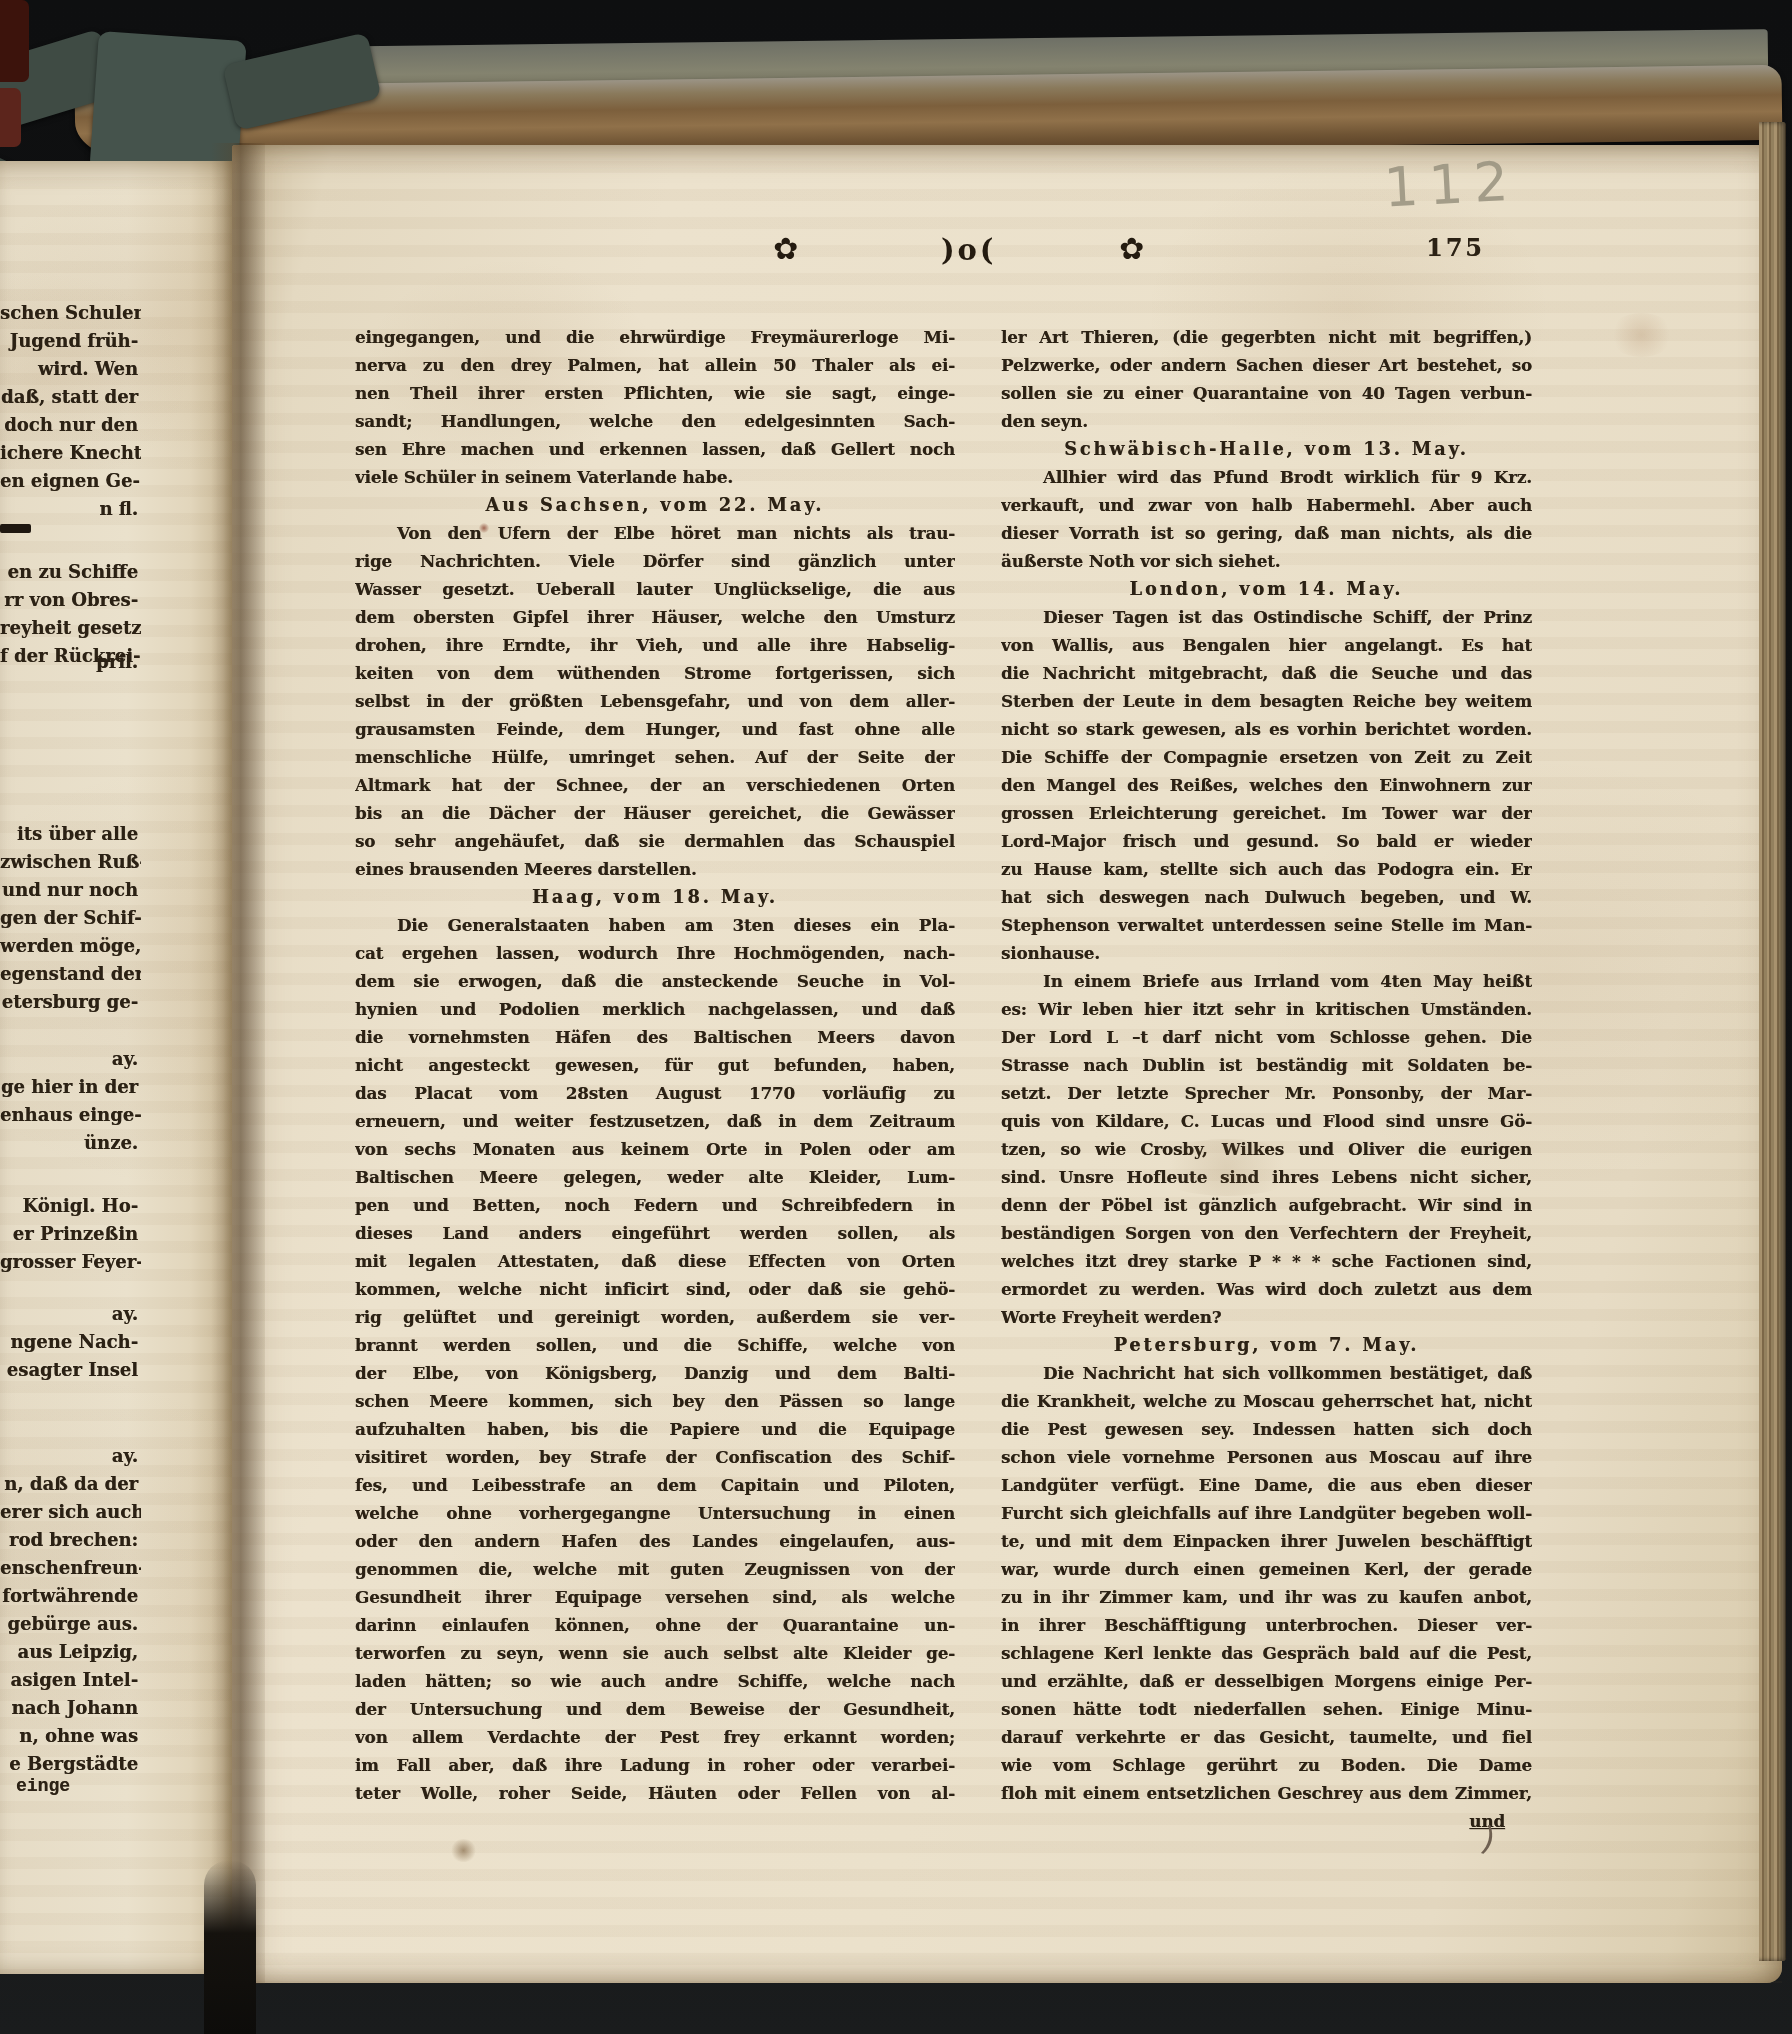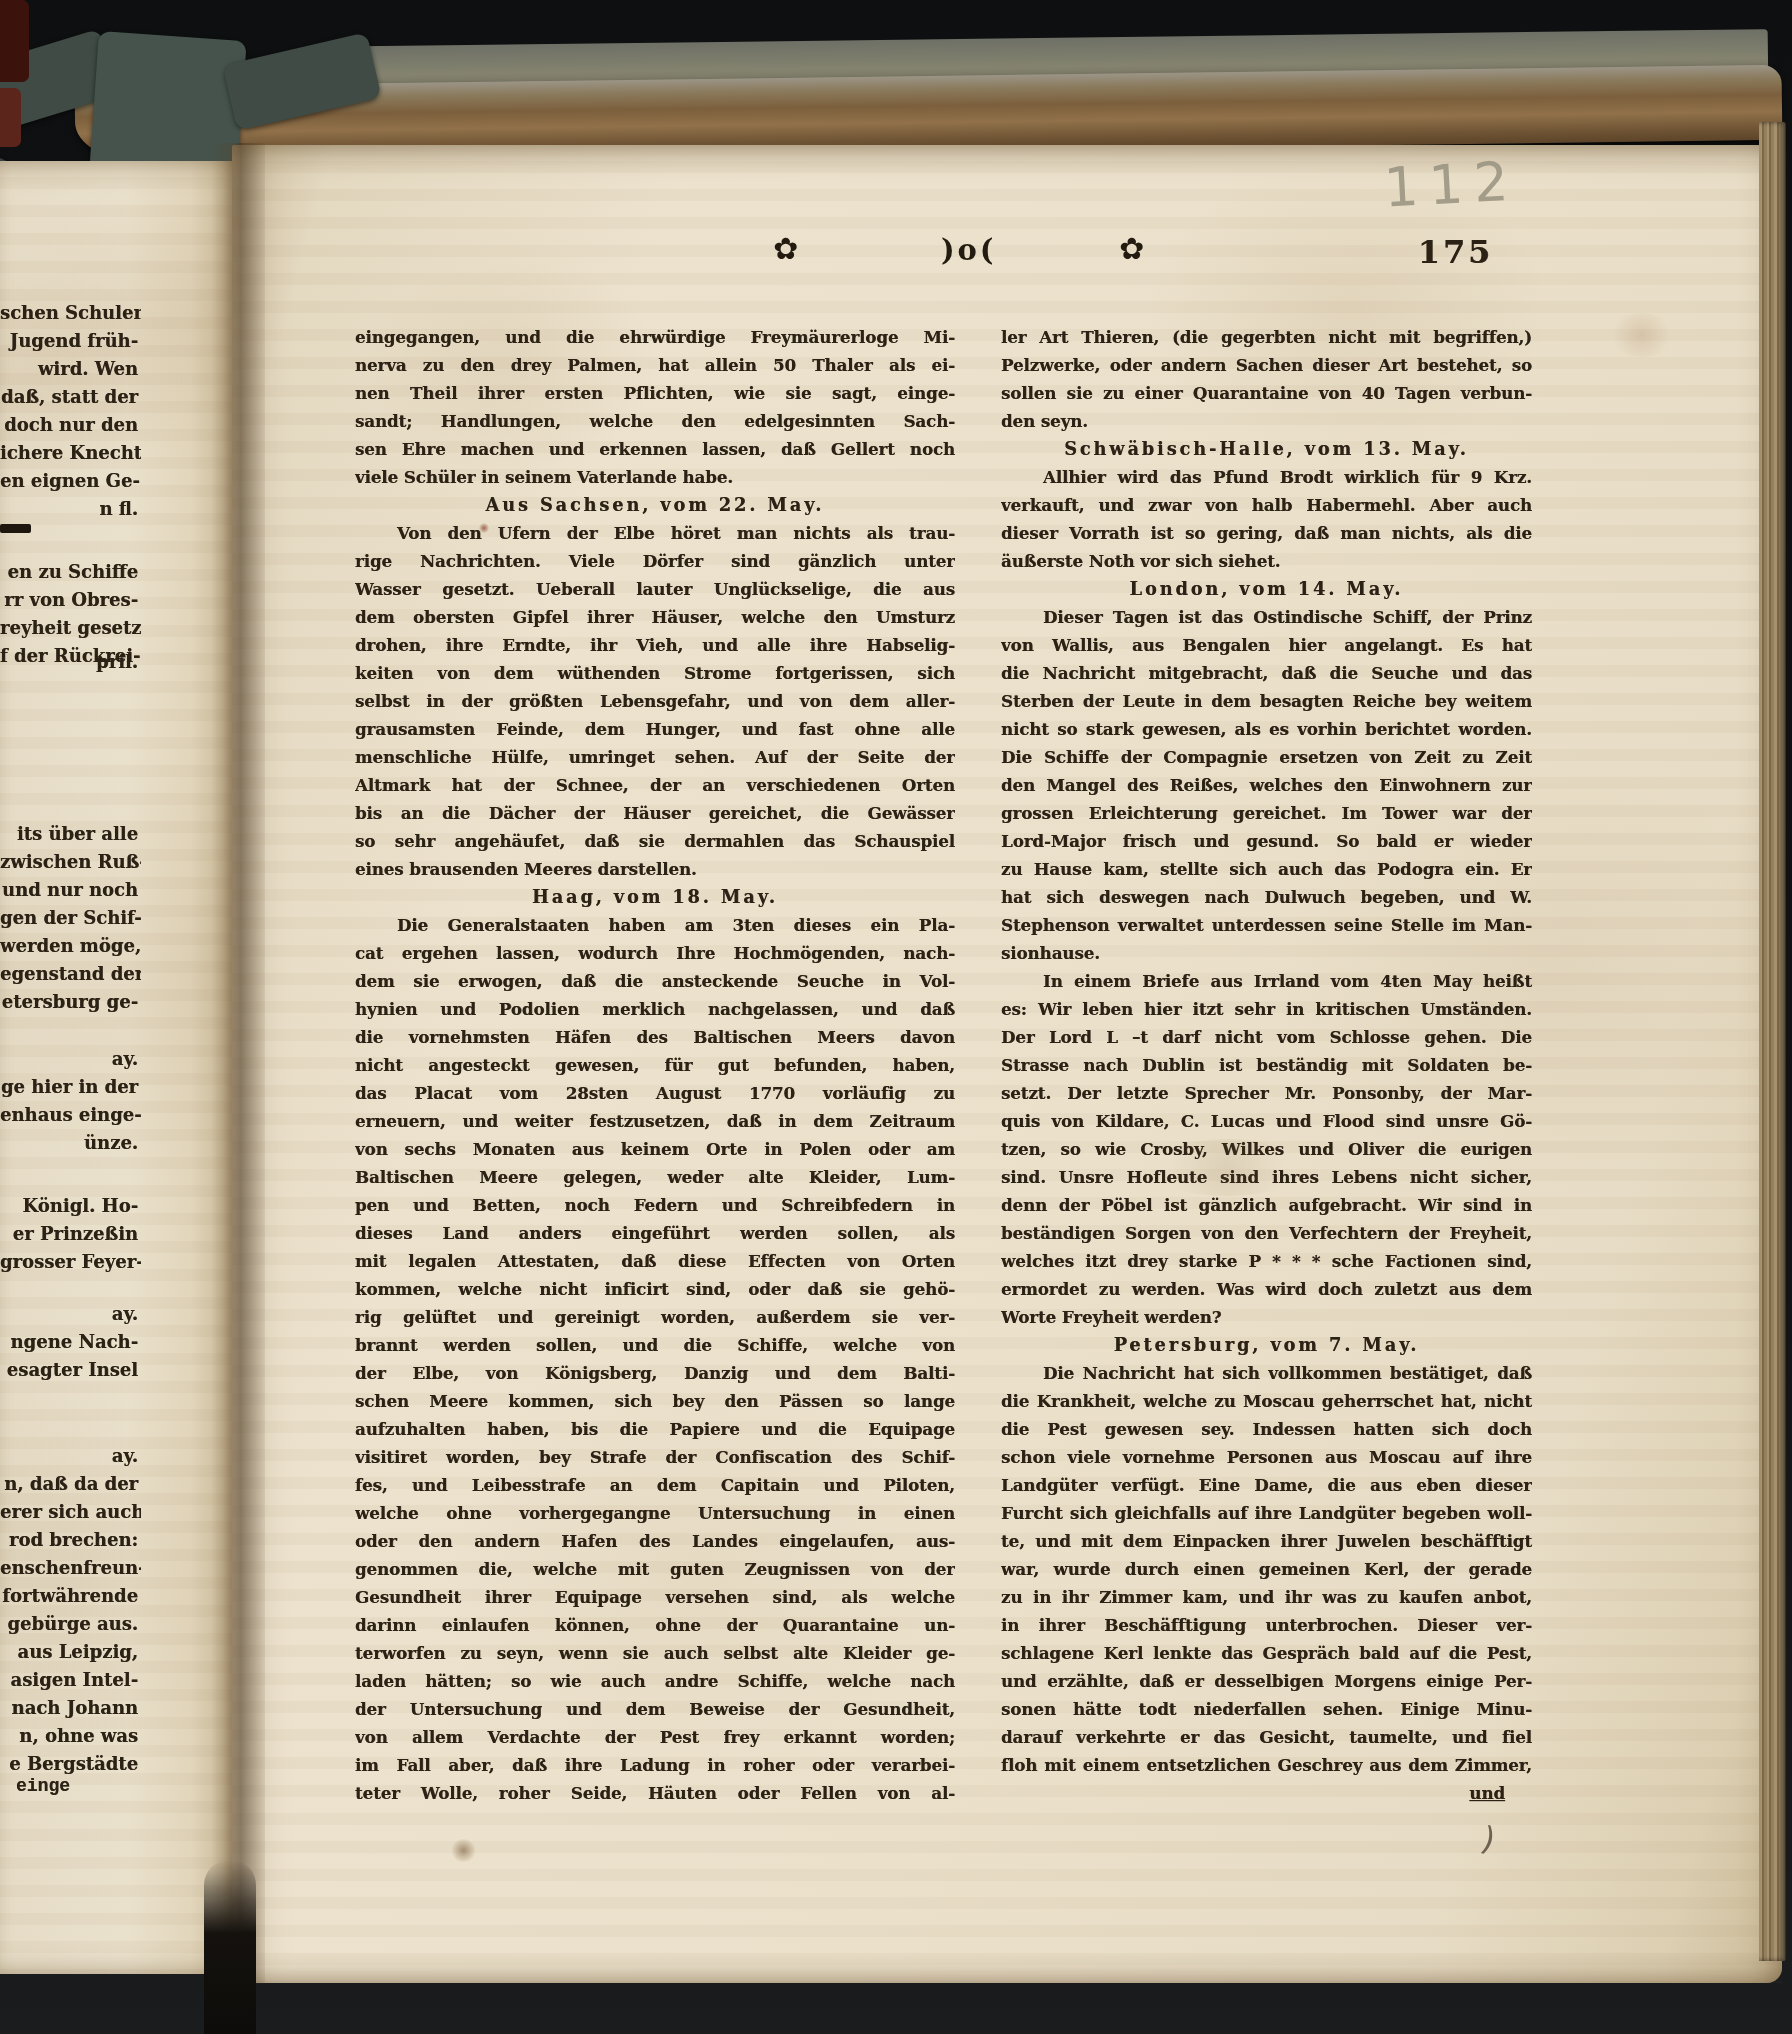--- a/index.html
+++ b/index.html
@@ -39,21 +39,21 @@
   .vgroup{position:absolute;left:0;width:141px;}
   .vline{height:28px;line-height:28px;font-size:18px;font-weight:bold;color:#2b2114;text-align:right;padding-right:2.9px;white-space:nowrap;overflow:hidden;text-shadow:0.3px 0.3px 0.4px rgba(43,33,20,.65);}
   .verso-dash{position:absolute;left:0;top:363px;width:31px;height:8.6px;background:#1e1710;border-radius:1.9px;}
   .verso-catch{position:absolute;left:16px;top:1611px;width:134px;height:28px;line-height:28px;font-size:18px;font-weight:bold;color:#2b2114;text-align:left;text-shadow:0.3px 0.3px 0.4px rgba(43,33,20,.65);font-family:Liberation Mono, monospace;}
 
   
   .orn{position:absolute;top:86px;font-family:"DejaVu Sans",sans-serif;font-size:30px;color:#241b10;}
   .orn.left{left:541px;}
   .orn.right{left:887px;}
   .sigmark{position:absolute;left:709px;top:88px;font-size:29px;font-weight:bold;color:#241b10;letter-spacing:2.9px;}
-  .pageno{position:absolute;left:1168px;top:88px;width:111px;text-align:center;font-size:32px;font-weight:bold;color:#2b2114;letter-spacing:2.9px;text-shadow:0.3px 0.3px 0.4px rgba(43,33,20,.6);}
+  .pageno{position:absolute;left:1168px;top:88px;width:111px;text-align:center;font-size:24px;font-weight:bold;color:#2b2114;letter-spacing:2.9px;text-shadow:0.3px 0.3px 0.4px rgba(43,33,20,.6);}
   .hw112{position:absolute;left:1152px;top:7.6px;font-family:"DejaVu Sans",sans-serif;font-size:54px;color:#98927f;letter-spacing:10.5px;transform:rotate(-3deg);opacity:.85;}
   .hwparen{position:absolute;left:1250px;top:1675px;font-size:32.5px;color:#6f6051;transform:rotate(14deg);font-family:"DejaVu Sans",sans-serif;}
 
   
   .col{position:absolute;top:178px;}
   .col.leftcol{left:123px;width:600px;}
   .col.rightcol{left:769px;width:531px;}
   .line{height:28px;line-height:28px;font-size:16.7px;font-weight:bold;color:#2b2114;text-align:justify;text-align-last:justify;text-justify:inter-word;overflow:hidden;letter-spacing:-0.1px;text-shadow:0.3px 0.3px 0.4px rgba(43,33,20,.65);}
   .line.e{text-align-last:left;}
   .line.i{padding-left:42px;}
@@ -256,20 +256,21 @@
         <div class="line j">Landgüter verfügt. Eine Dame, die aus eben dieser</div>
         <div class="line j">Furcht sich gleichfalls auf ihre Landgüter begeben woll-</div>
         <div class="line j">te, und mit dem Einpacken ihrer Juwelen beschäfftigt</div>
         <div class="line j">war, wurde durch einen gemeinen Kerl, der gerade</div>
         <div class="line j">zu in ihr Zimmer kam, und ihr was zu kaufen anbot,</div>
         <div class="line j">in ihrer Beschäfftigung unterbrochen. Dieser ver-</div>
         <div class="line j">schlagene Kerl lenkte das Gespräch bald auf die Pest,</div>
         <div class="line j">und erzählte, daß er desselbigen Morgens einige Per-</div>
         <div class="line j">sonen hätte todt niederfallen sehen. Einige Minu-</div>
         <div class="line j">darauf verkehrte er das Gesicht, taumelte, und fiel</div>
+        <div class="line j">wie vom Schlage gerührt zu Boden. Die Dame</div>
         <div class="line j">floh mit einem entsetzlichen Geschrey aus dem Zimmer,</div>
         <div class="line c">und</div>
       </div>
 
     <div class="hwparen">)</div>
     <div class="stain s1"></div>
     <div class="stain s2"></div>
     <div class="stain s3"></div>
     <div class="stain s4"></div>
   </div>

